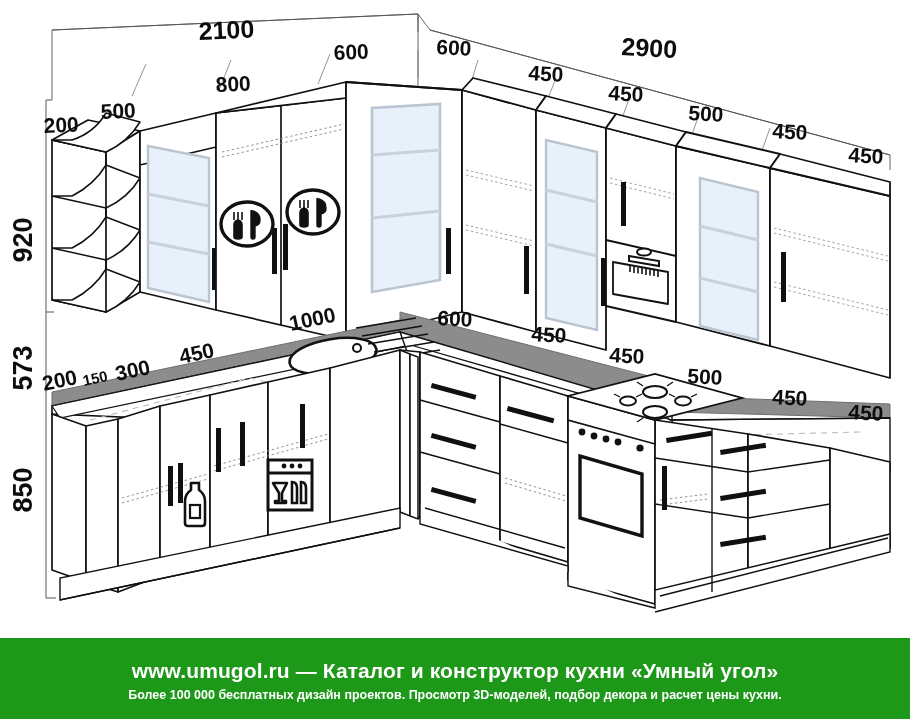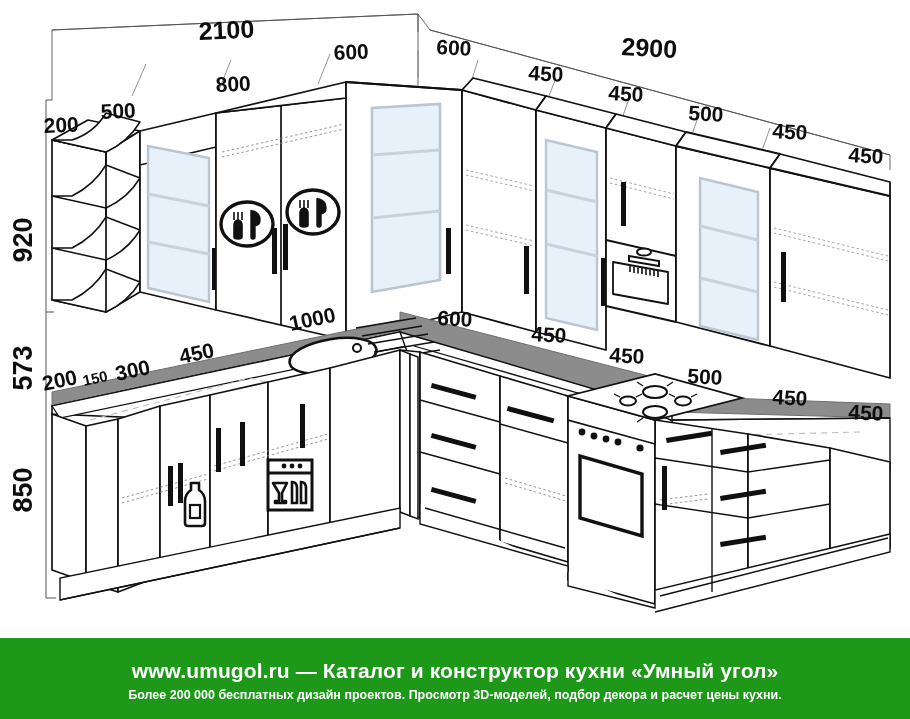--- a/index.html
+++ b/index.html
@@ -373,16 +373,16 @@
       <text class="d-md" x="848" y="419" transform="rotate(3.2 848 419)">450</text>
     </g>
   </svg>
 
   <div id="banner">
     <div class="b1">
       <span class="url">www.umugol.ru</span>
       <span>—</span>
       <span>Каталог и конструктор кухни «Умный угол»</span>
     </div>
-    <div class="b2">Более 200 000 бесплатных дизайн проектов. Просмотр 3D-моделей, подбор декора и расчет цены кухни.</div>
+    <div class="b2">Более 100 000 бесплатных дизайн проектов. Просмотр 3D-моделей, подбор декора и расчет цены кухни.</div>
   </div>
 
 </div>
 
 </body></html>

